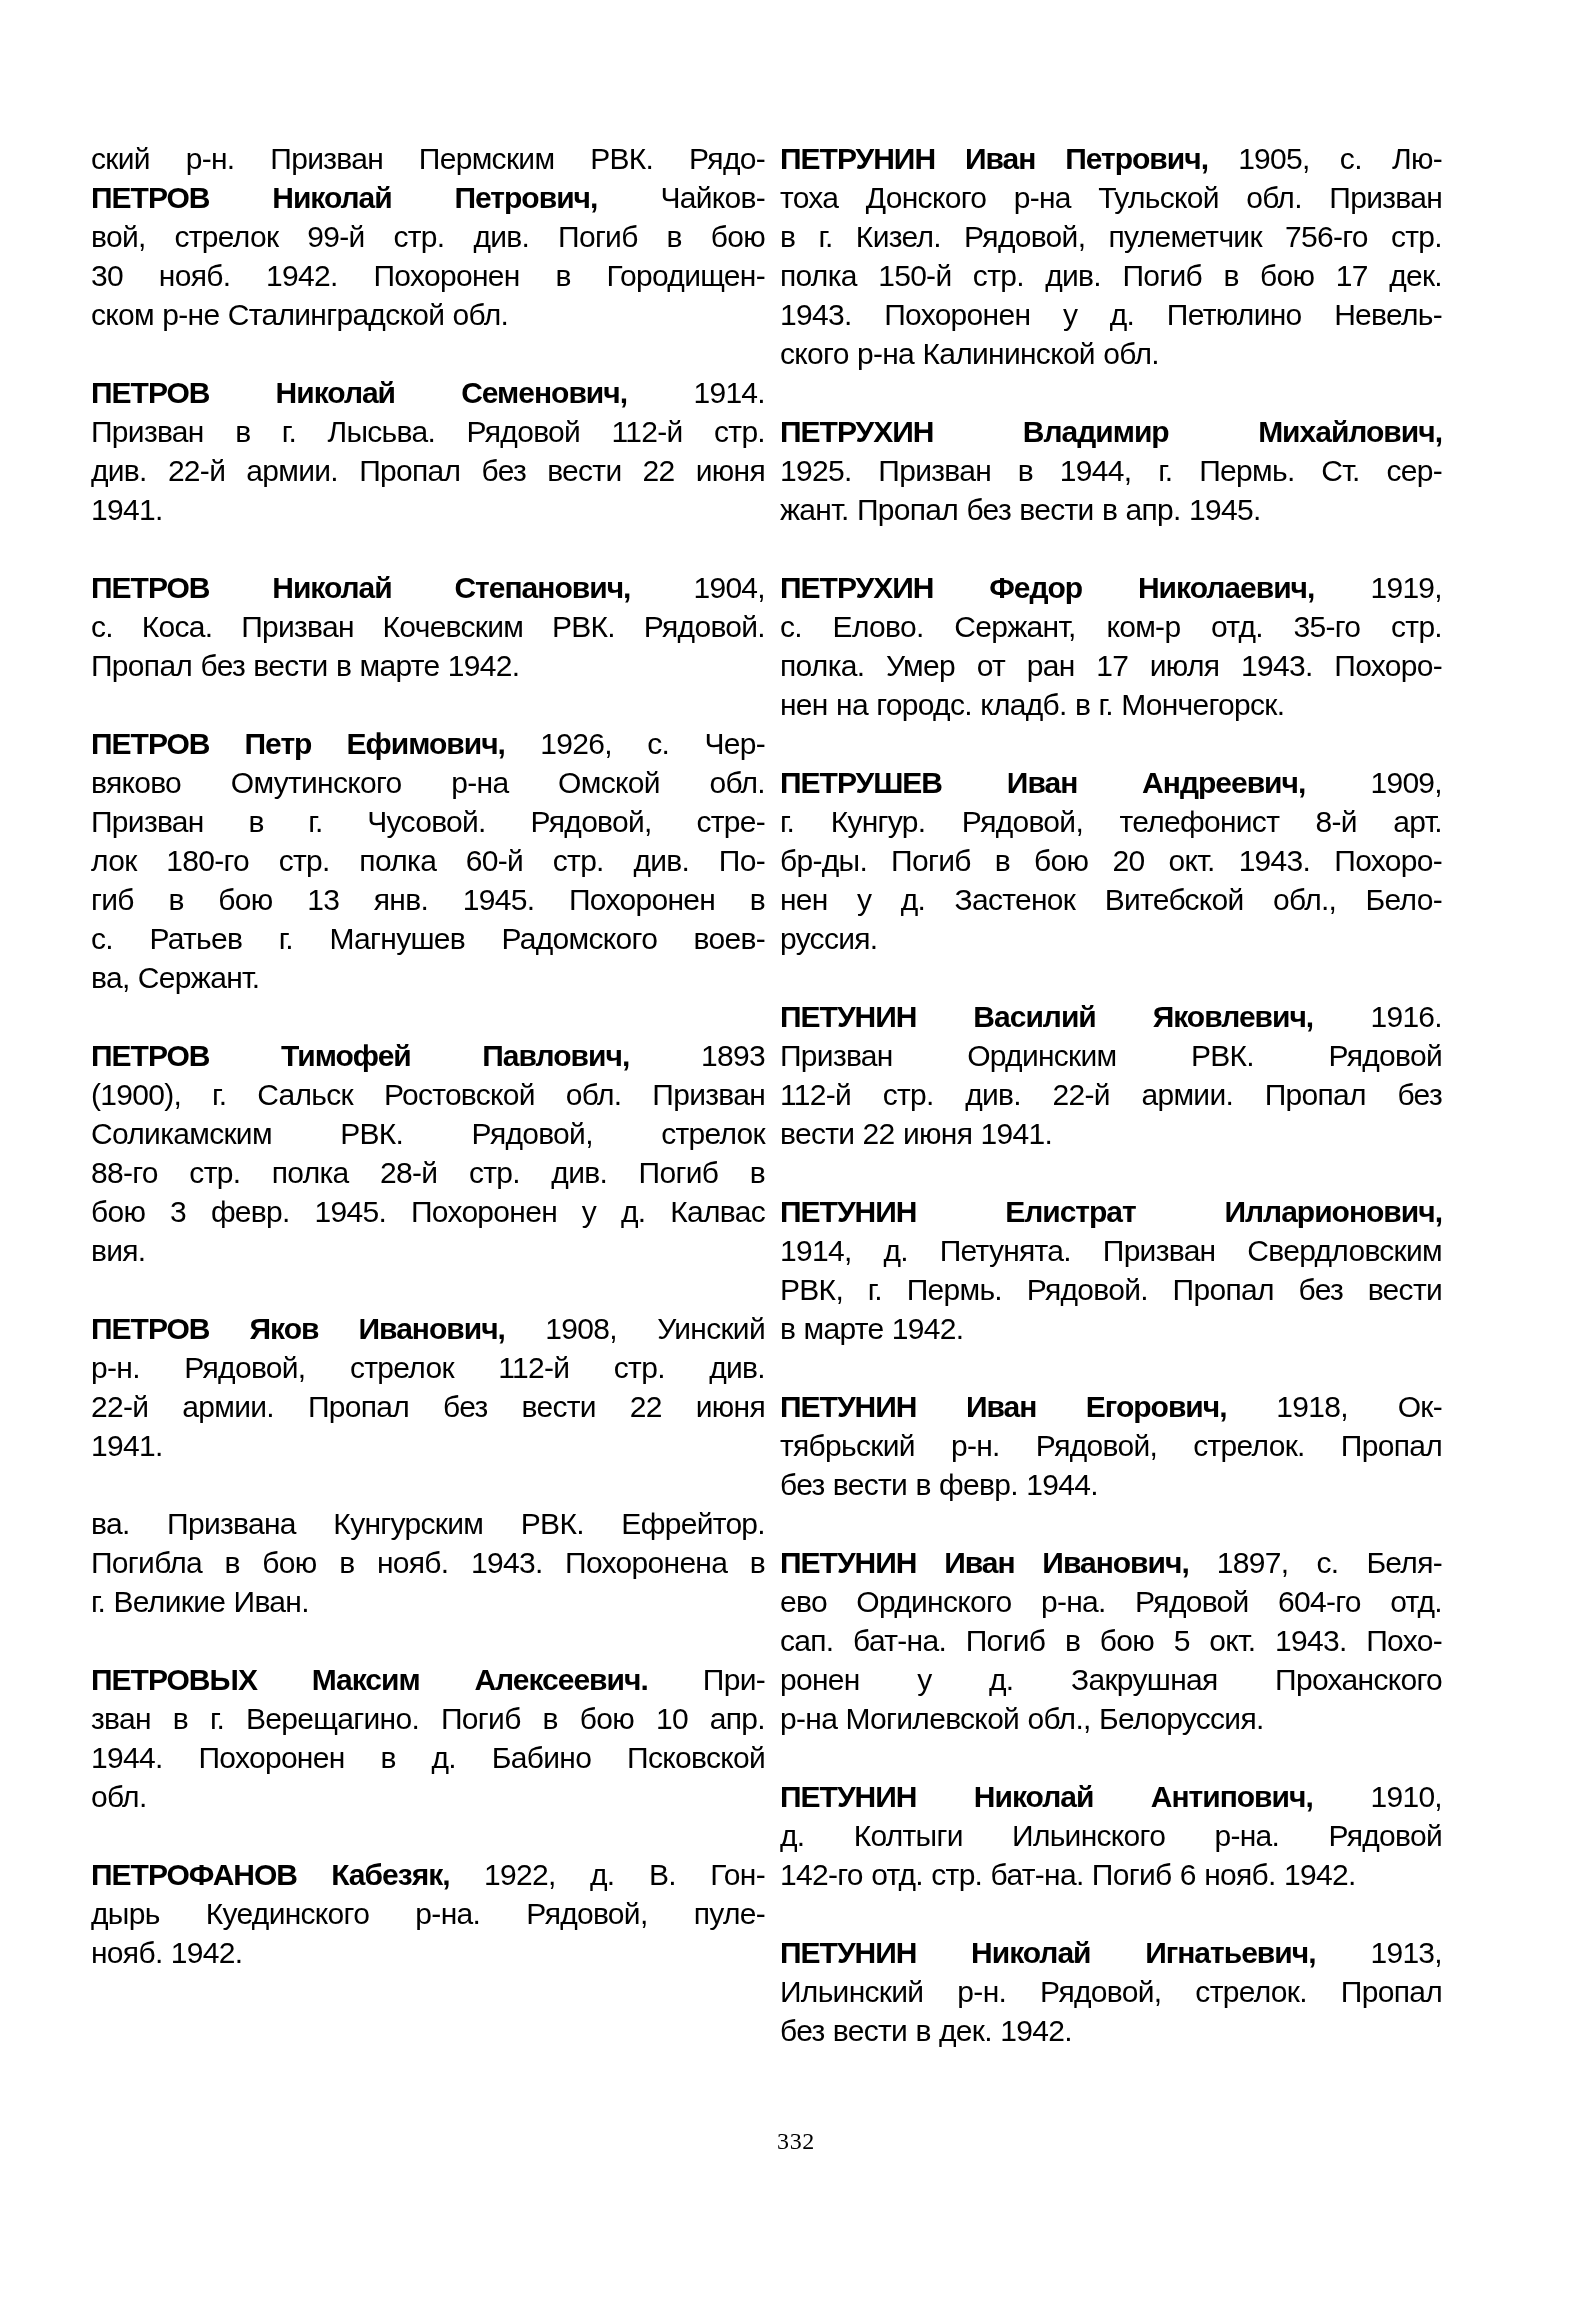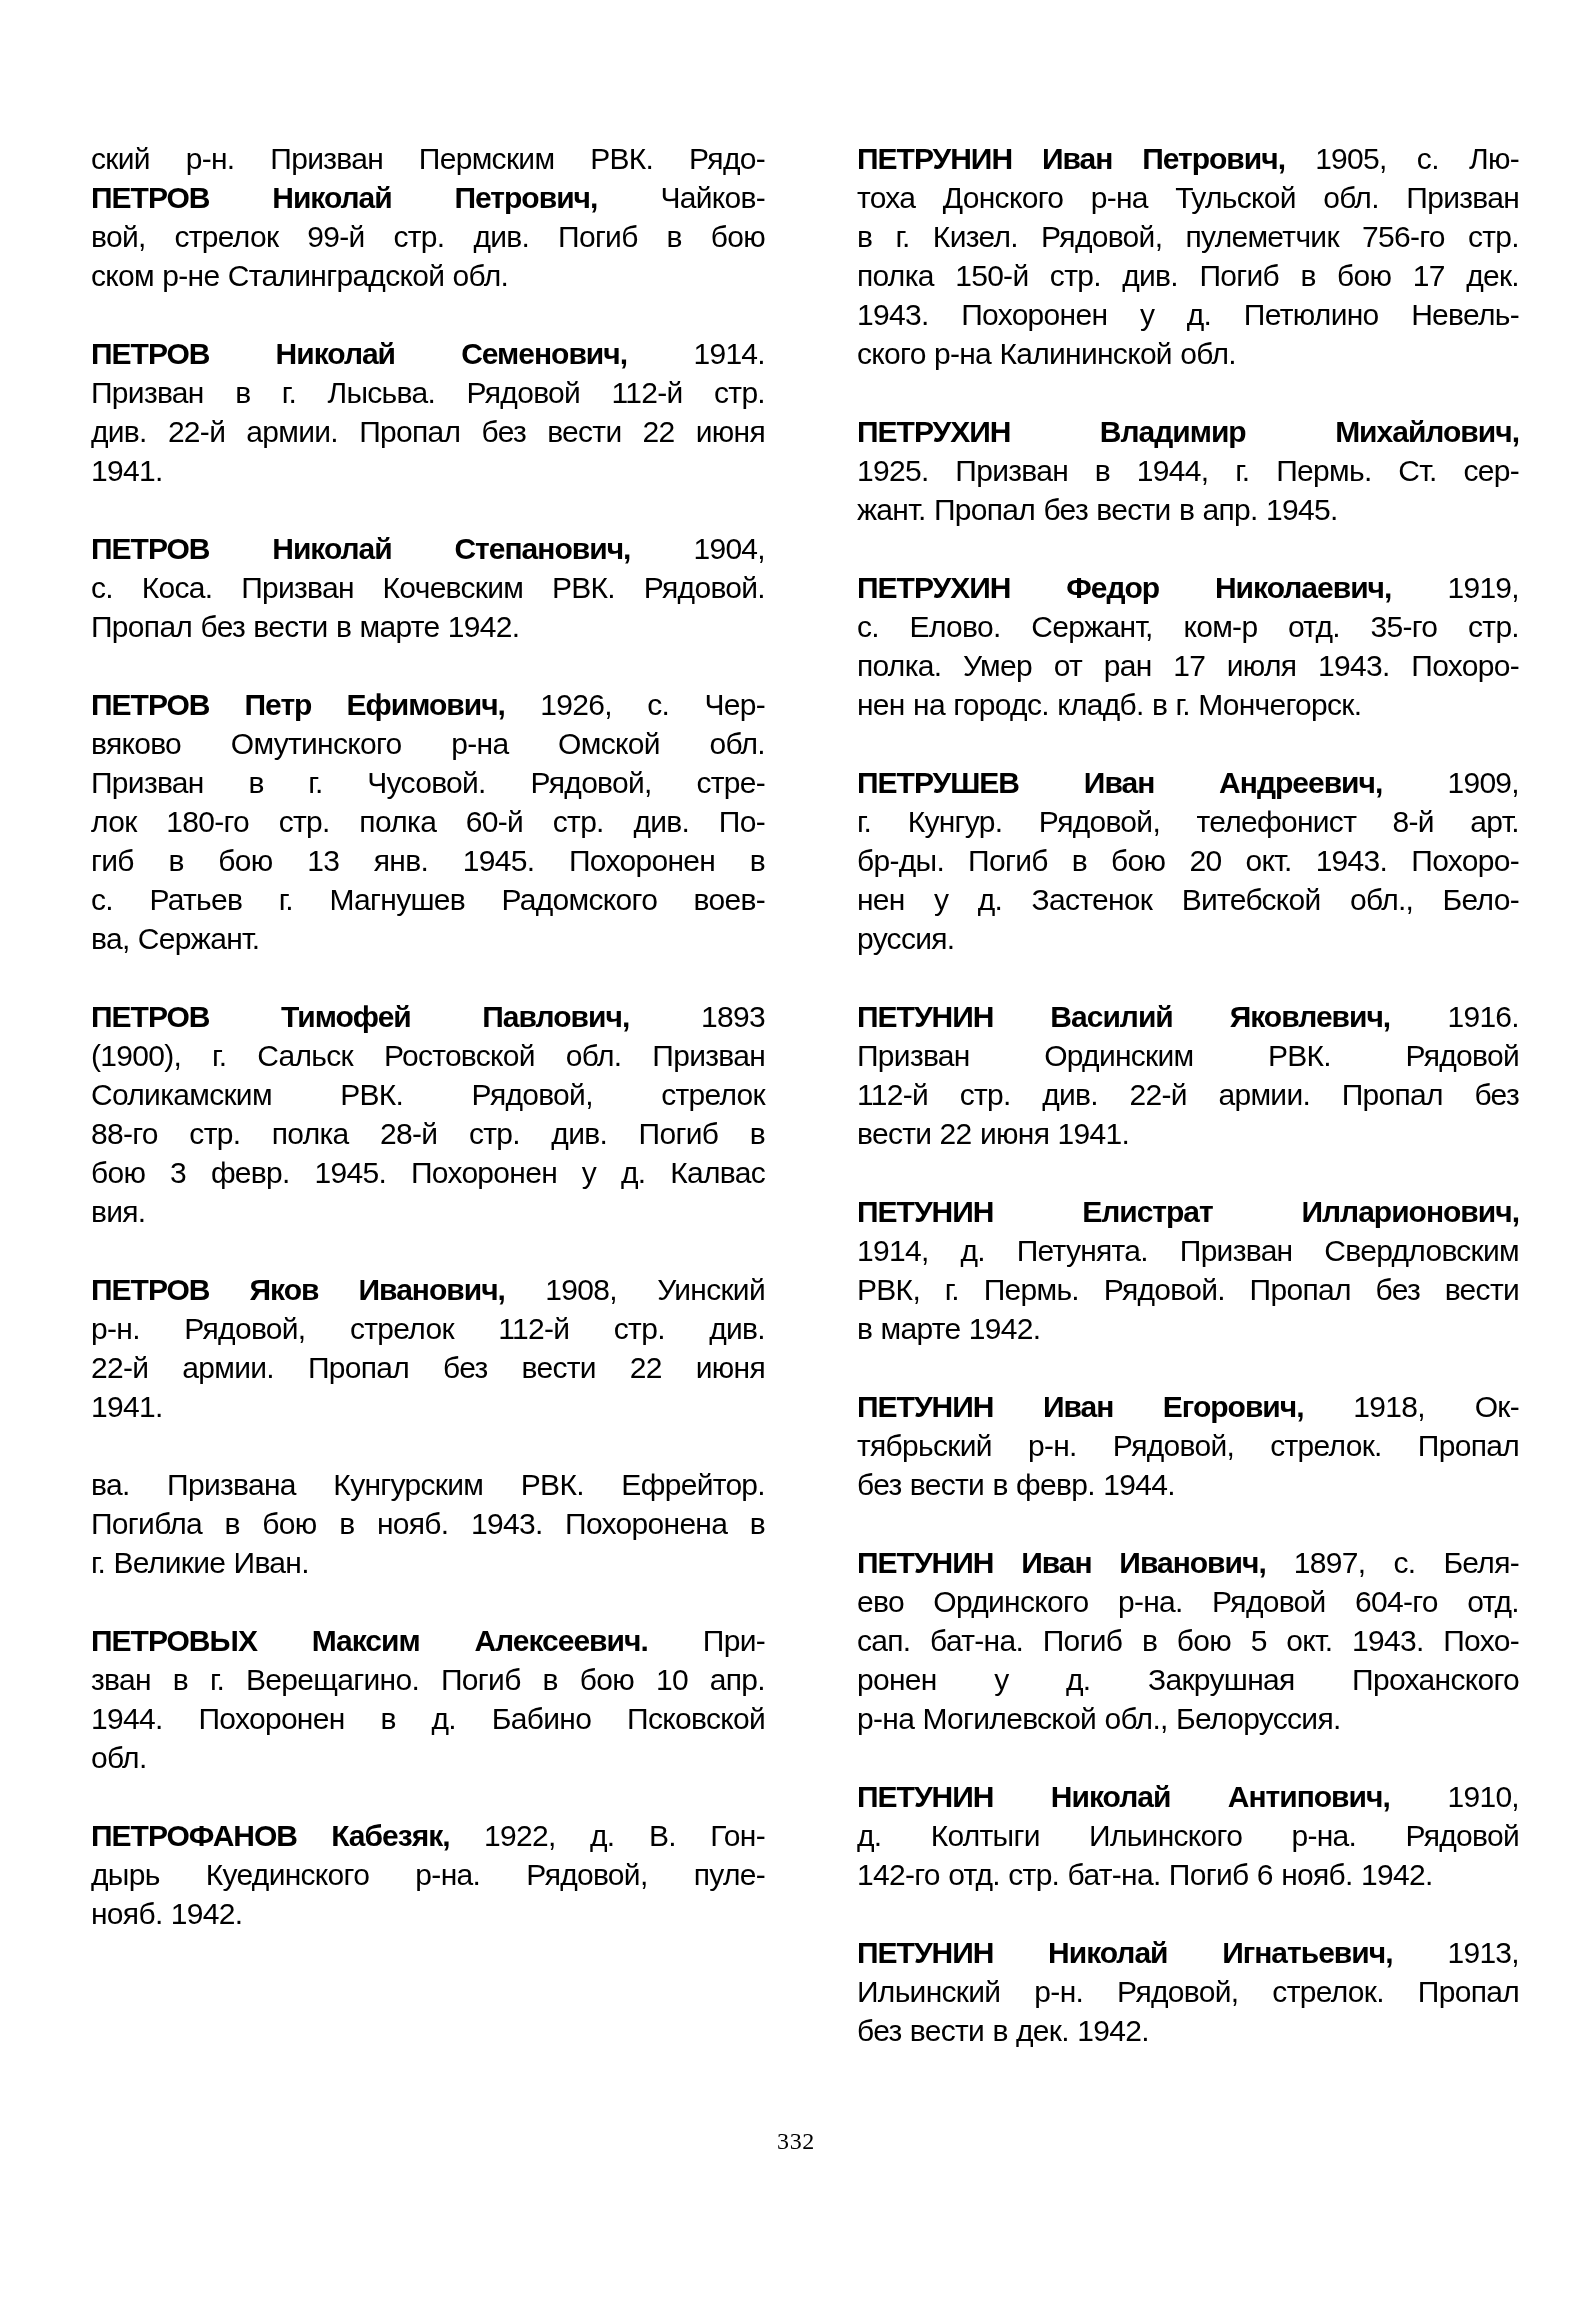--- a/index.html
+++ b/index.html
@@ -14,21 +14,21 @@
     background: #ffffff;
     color: #000000;
     font-family: "Liberation Sans", sans-serif;
     overflow: hidden;
   }
   .col {
     position: absolute;
     top: 139px;
   }
   .col-left  { left: 91px;  width: 674px; }
-  .col-right { left: 857px; width: 662px; }
+  .col-right { left: 780px; width: 662px; }
   .entry { margin-bottom: 39px; }
   .entry:last-child { margin-bottom: 9px; }
   .line {
     font-size: 30px;
     line-height: 39px;
     letter-spacing: -0.7px;
     word-spacing: 0.7px;
     text-align: justify;
     text-align-last: justify;
     white-space: normal;
@@ -51,20 +51,21 @@
 </style>
 </head>
 <body>
 
 <div class="page">
   <div class="col col-left" id="col-0">
       <div class="entry">
         <div class="line">ский р-н. Призван Пермским РВК. Рядо-</div>
         <div class="line"><b>ПЕТРОВ Николай Петрович,</b> Чайков-</div>
         <div class="line">вой, стрелок 99-й стр. див. Погиб в бою</div>
+        <div class="line">30 нояб. 1942. Похоронен в Городищен-</div>
         <div class="line last">ском р-не Сталинградской обл.</div>
       </div>
       <div class="entry">
         <div class="line"><b>ПЕТРОВ Николай Семенович,</b> 1914.</div>
         <div class="line">Призван в г. Лысьва. Рядовой 112-й стр.</div>
         <div class="line">див. 22-й армии. Пропал без вести 22 июня</div>
         <div class="line last">1941.</div>
       </div>
       <div class="entry">
         <div class="line"><b>ПЕТРОВ Николай Степанович,</b> 1904,</div>

